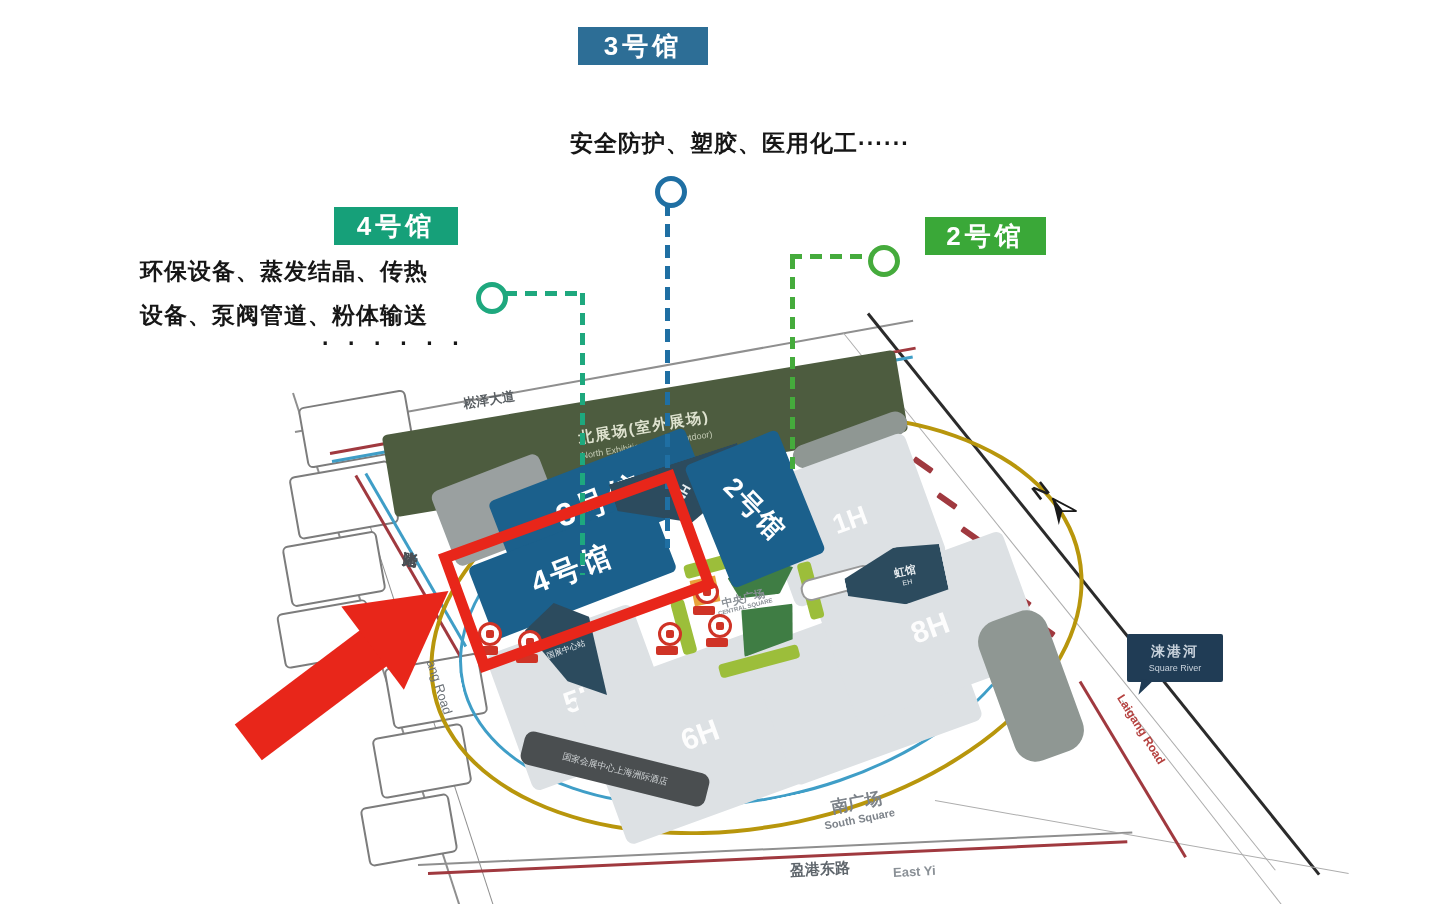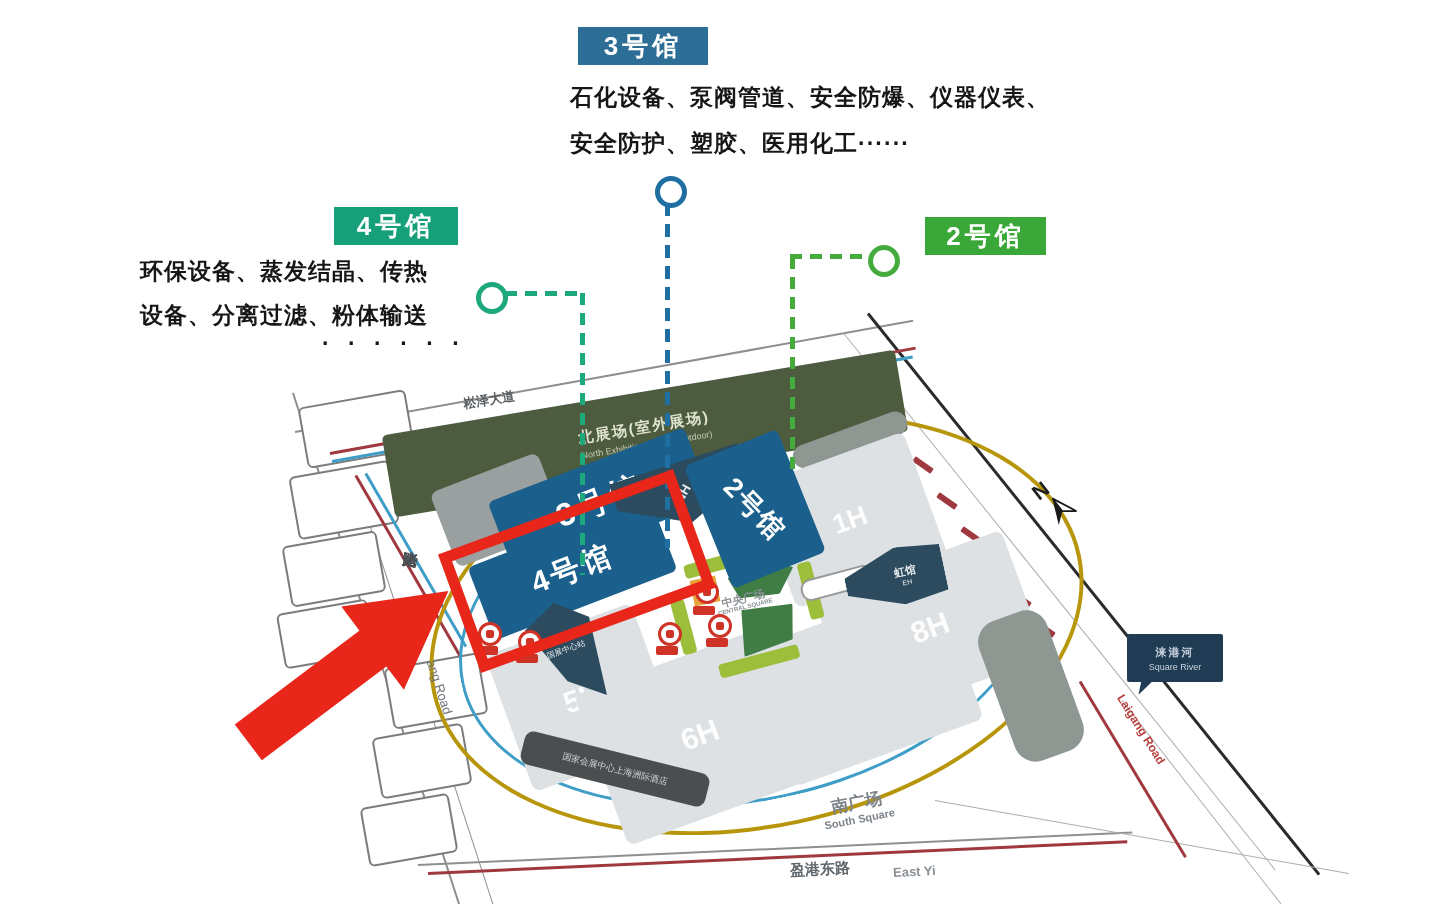--- a/index.html
+++ b/index.html
@@ -44,26 +44,25 @@
   .arrow-head{position:absolute;left:148px;top:-52px;width:0;height:0;
               border-left:95px solid #e8261a;border-top:52px solid transparent;border-bottom:52px solid transparent;}
   .vtext{writing-mode:vertical-rl;text-orientation:upright;}
 </style>
 </head>
 <body>
 
 <div id="canvas">
 
   <div class="abs badge badge-blue" style="left:578px;top:27px;width:130px;height:38px;">3号馆</div>
-  <div class="abs desc" style="left:570px;top:82px;">石化设备、泵阀管道、安全防爆、仪器仪表、</div>
   <div class="abs desc" style="left:570px;top:128px;text-align:right;">安全防护、塑胶、医用化工······</div>
 
   <div class="abs badge badge-teal" style="left:334px;top:207px;width:124px;height:38px;">4号馆</div>
   <div class="abs desc" style="left:140px;top:256px;">环保设备、蒸发结晶、传热</div>
-  <div class="abs desc" style="left:140px;top:300px;">设备、分离过滤、粉体输送</div>
+  <div class="abs desc" style="left:140px;top:300px;">设备、泵阀管道、粉体输送</div>
   <div class="abs desc" style="left:322px;top:330px;letter-spacing:6px;">·  ·  ·  ·  ·  ·</div>
 
   <div class="abs badge badge-green" style="left:925px;top:217px;width:121px;height:38px;">2号馆</div>
 
   <div class="abs lcircle" style="left:655px;top:176px;border-color:#1f6fa3;"></div>
   <div class="abs dash-v" style="left:665px;top:203px;height:345px;background:repeating-linear-gradient(180deg,#1f6fa3 0 13px,transparent 13px 21px);"></div>
 
   <div class="abs lcircle" style="left:476px;top:282px;border-color:#1ea87e;"></div>
   <div class="abs dash-h" style="left:505px;top:291px;width:78px;background:repeating-linear-gradient(90deg,#1ea87e 0 12px,transparent 12px 20px);"></div>
   <div class="abs dash-v" style="left:580px;top:293px;height:282px;background:repeating-linear-gradient(180deg,#1ea87e 0 12px,transparent 12px 20px);"></div>
@@ -217,21 +216,21 @@
 
   <div class="abs" style="left:1030px;top:470px;z-index:5;">
     <span style="display:block;transform:rotate(-38deg);font-size:21px;font-weight:bold;color:#1f1f1f;">N</span>
     <svg width="30" height="30" viewBox="0 0 24 24" style="transform:rotate(-38deg);margin-left:14px;">
       <polygon points="4,22 13,2 13,15" fill="#1a1a1a"></polygon>
       <polygon points="13,2 22,22 13,15" fill="#ffffff" stroke="#1a1a1a" stroke-width="1.4"></polygon>
     </svg>
   </div>
 
   <div class="abs tooltip" style="left:1127px;top:634px;width:96px;height:48px;">
-    <span style="font-size:11px;font-weight:bold;letter-spacing:2px;">涞港河</span>
+    <span style="font-size:14px;font-weight:bold;letter-spacing:2px;">涞港河</span>
     <span style="font-size:9px;margin-top:2px;">Square River</span>
   </div>
   <div class="abs" style="left:1140px;top:680px;width:0;height:0;border-top:16px solid #203c55;border-right:11px solid transparent;transform:rotate(12deg);z-index:6;"></div>
 
   <div class="abs hl-rect" style="left:452px;top:508px;width:228px;height:104px;transform:rotate(-20deg);"></div>
   <div class="abs arrow-wrap" style="left:248px;top:742px;width:282px;height:0;transform:rotate(-37deg);">
     <div class="arrow-shaft" style="width:160px;"></div>
     <div class="arrow-head" style="left:156px;"></div>
   </div>
 

